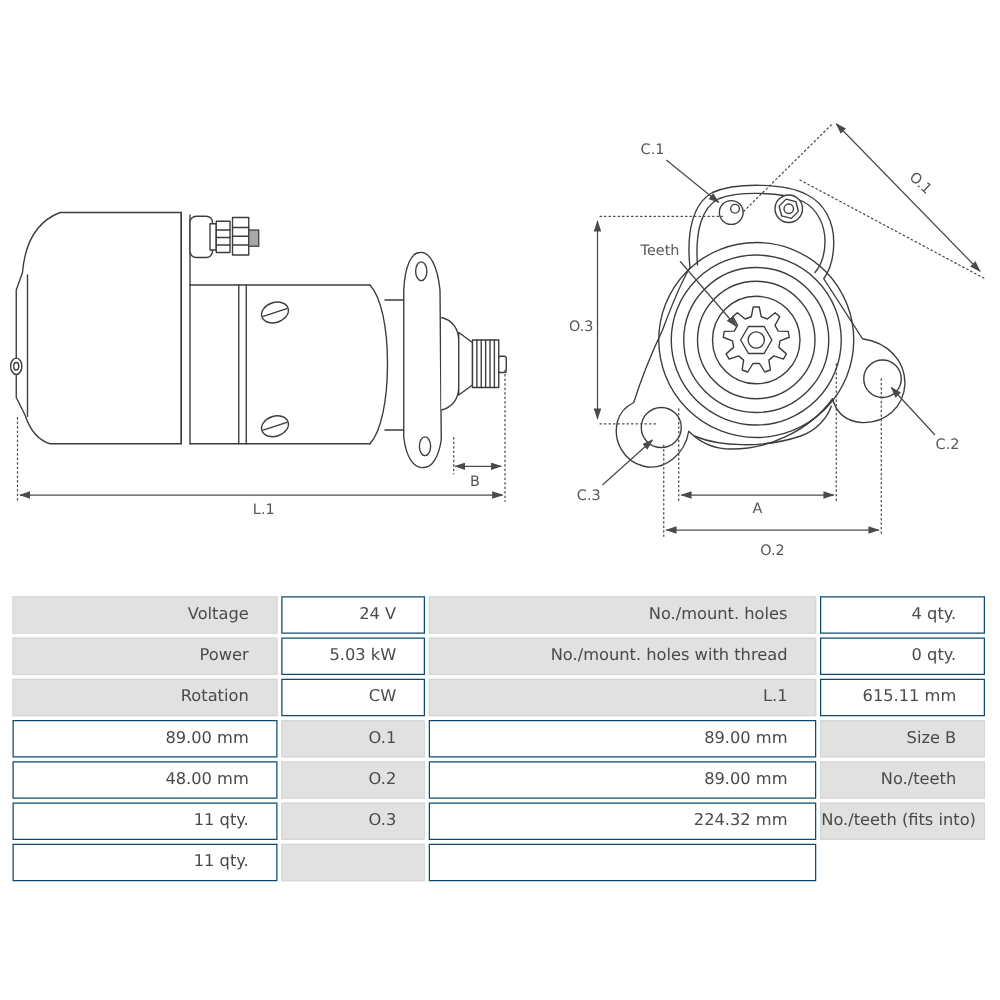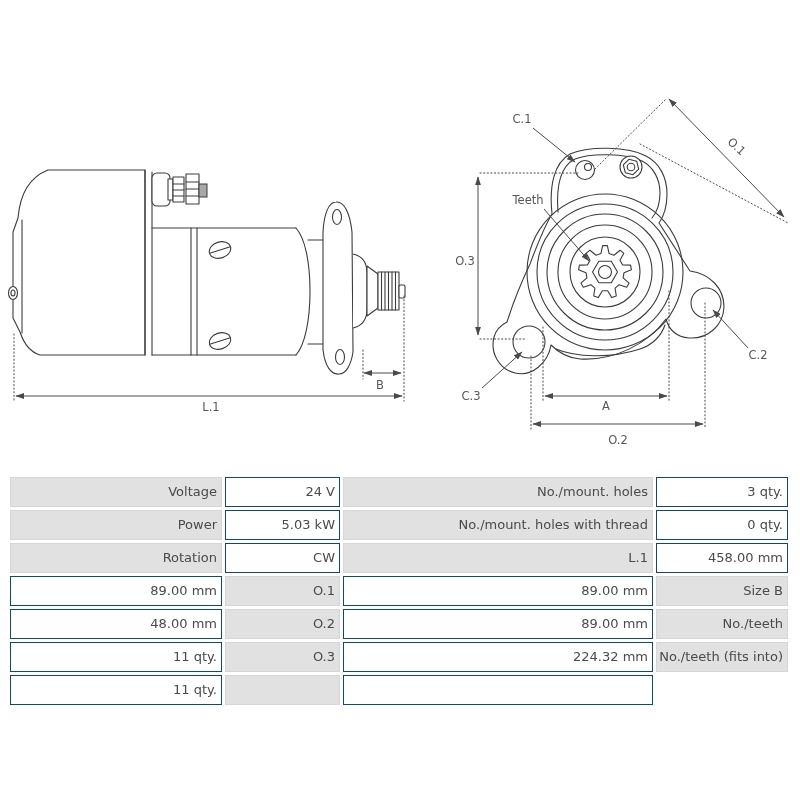--- a/index.html
+++ b/index.html
@@ -10,21 +10,21 @@
   .fw{fill:#ffffff;stroke:#3c3c3c;stroke-width:1.1;stroke-linejoin:round;}
   .ln{fill:none;stroke:#3c3c3c;stroke-width:1.1;stroke-linejoin:round;stroke-linecap:round;}
   .fill-gray{fill:#a8a8a8;stroke:#3c3c3c;stroke-width:1;}
   .dim{fill:none;stroke:#4a4a4a;stroke-width:1;}
   .dot{fill:none;stroke:#4a4a4a;stroke-width:1;stroke-dasharray:1.2 2.4;stroke-linecap:round;}
   .dlab{font-family:"DejaVu Sans","Liberation Sans",sans-serif;font-size:11.5px;fill:#575757;}
   
   .spec-table{position:absolute;left:10px;top:477px;display:grid;
               grid-template-columns:212px 115px 310px 132px;gap:3px;}
   .spec-table div{box-sizing:border-box;height:30px;line-height:28px;text-align:right;
-                  padding-right:4px;font-size:13px;color:#4a4a4a;white-space:nowrap;overflow:hidden;}
+                  padding-right:22px;font-size:13px;color:#4a4a4a;white-space:nowrap;overflow:hidden;}
   .spec-table .lbl{background:#e1e1e1;border:1px solid #d6d6d6;}
   .spec-table .val{background:#ffffff;border:1px solid #0c4a6e;}
 </style>
 </head>
 <body>
 
 <div class="stage">
 
   <svg class="drawing-svg" width="800" height="460" viewBox="0 0 800 460">
     <defs>
@@ -197,31 +197,31 @@
         <line class="dim" x1="533" y1="424" x2="703" y2="424" marker-start="url(#ar)" marker-end="url(#ar)"></line>
         <text class="dlab" x="618" y="444" text-anchor="middle">O.2</text>
       </g>
     </g>
   </svg>
 
   <div class="spec-table">
     <div class="lbl">Voltage</div>
     <div class="val">24 V</div>
     <div class="lbl">No./mount. holes</div>
-    <div class="val">3 qty.</div>
+    <div class="val">4 qty.</div>
 
     <div class="lbl">Power</div>
     <div class="val">5.03 kW</div>
     <div class="lbl">No./mount. holes with thread</div>
     <div class="val">0 qty.</div>
 
     <div class="lbl">Rotation</div>
     <div class="val">CW</div>
     <div class="lbl">L.1</div>
-    <div class="val">458.00 mm</div>
+    <div class="val">615.11 mm</div>
 
     <div class="val">89.00 mm</div>
     <div class="lbl">O.1</div>
     <div class="val">89.00 mm</div>
 
     <div class="lbl">Size B</div>
     <div class="val">48.00 mm</div>
     <div class="lbl">O.2</div>
     <div class="val">89.00 mm</div>
 

